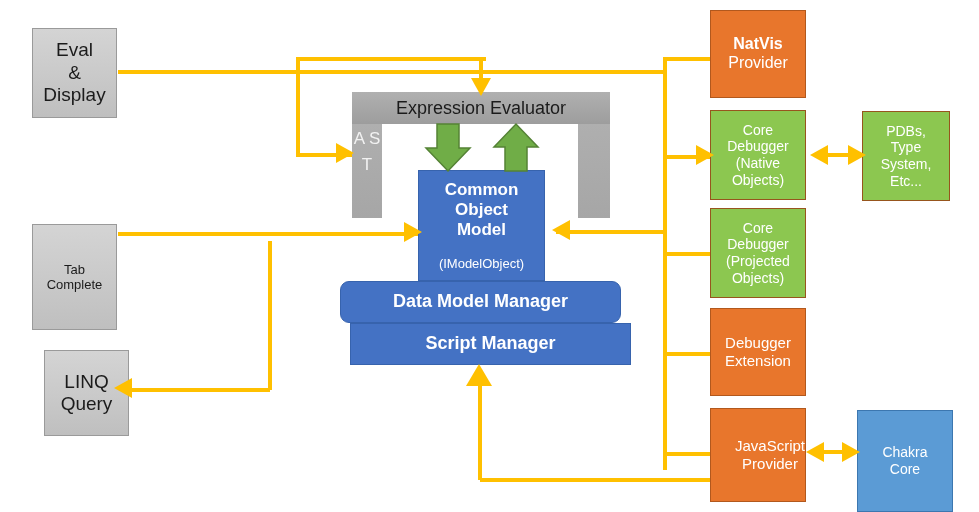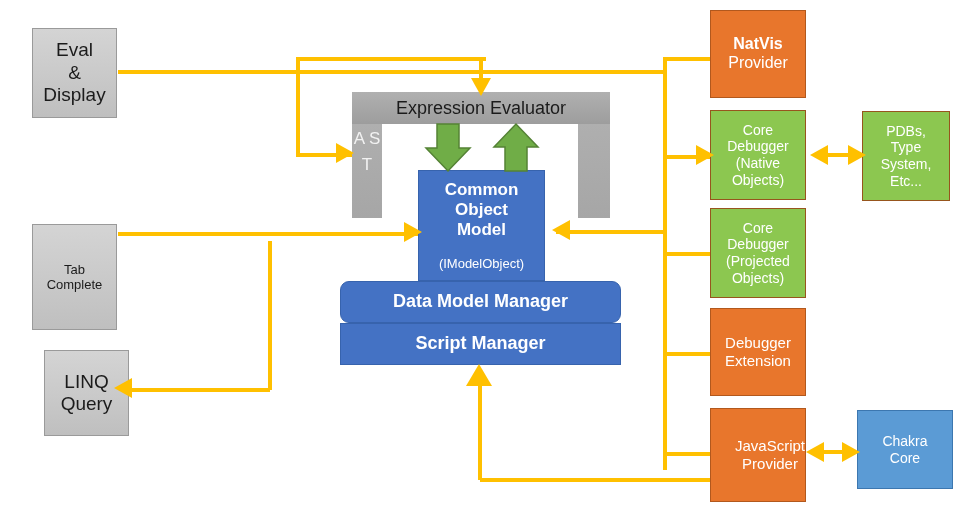--- a/index.html
+++ b/index.html
@@ -233,21 +233,21 @@
     <span class="lbl">Common
 Object
 Model</span>
     <span class="lbl" style="font-weight:normal; font-size:13px; margin-top:16px;">(IModelObject)</span>
   </div>
 
   <div class="node blue" style="left:340px; top:281px; width:281px; height:42px; font-size:18px;border-radius:9px;">
     <span class="lbl">Data Model Manager</span>
   </div>
 
-  <div class="node blue" style="left:340px; top:323px; width:281px; height:42px; font-size:18px;">
+  <div class="node blue" style="left:350px; top:323px; width:281px; height:42px; font-size:18px;">
     <span class="lbl">Script Manager</span>
   </div>
 
   <div class="node orange" style="left:710px; top:10px; width:96px; height:88px; flex-direction:column; font-size:16px;">
     <span class="lbl" style="font-weight:bold;">NatVis</span>
     <span class="lbl">Provider</span>
   </div>
 
   <div class="node green" style="left:710px; top:110px; width:96px; height:90px;">
     <span class="lbl">Core
@@ -273,18 +273,18 @@
   <div class="node orange" style="left:710px; top:308px; width:96px; height:88px;">
     <span class="lbl">Debugger
 Extension</span>
   </div>
 
   <div class="node orange" style="left:710px; top:408px; width:96px; height:94px;padding-left:24px;">
     <span class="lbl">JavaScript
 Provider</span>
   </div>
 
-  <div class="node blue blue-light" style="left:857px; top:410px; width:96px; height:79px;">
+  <div class="node blue blue-light" style="left:857px; top:410px; width:96px; height:102px;">
     <span class="lbl">Chakra
 Core</span>
   </div>
 
 </div>
 
 </body></html>

